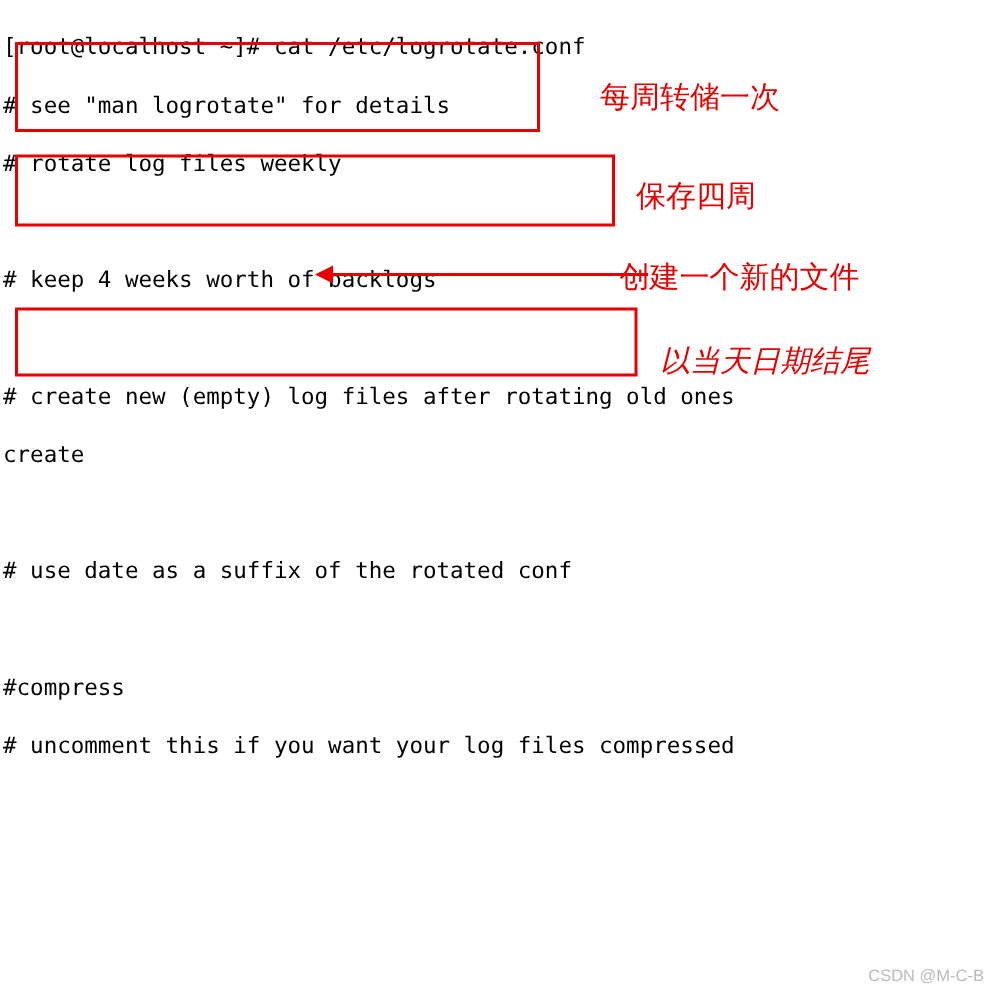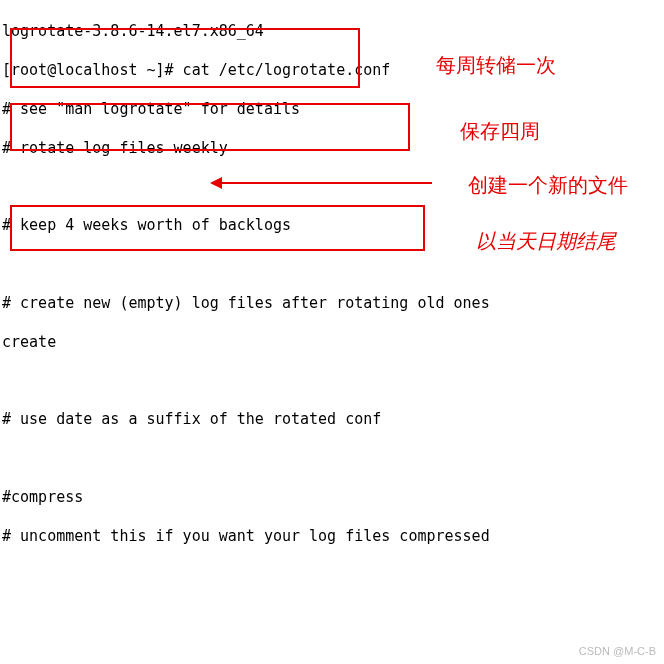--- a/index.html
+++ b/index.html
@@ -50,25 +50,24 @@
       top: 205px;
       width: 415px;
       height: 46px;
     }
     .annotation {
       position: absolute;
       color: #e60000;
       font-family: "SimSun", "宋体", sans-serif;
       font-size: 20px;
       font-weight: normal;
-      margin-left: 36px;
     }
     .ann1 { left: 400px; top: 52px; }
     .ann2 { left: 424px; top: 118px; }
-    .ann3 { left: 432px; top: 172px; }
+    .ann3 { left: 413px; top: 172px; }
     .ann4 { left: 440px; top: 228px; font-style: italic; }
     .arrow {
       position: absolute;
       left: 220px;
       top: 182px;
       width: 212px;
       height: 2px;
       background: #e60000;
     }
     .arrow::before {
@@ -87,21 +86,20 @@
       font-size: 11px;
       color: #bbb;
       font-family: sans-serif;
       text-align: right;
     }
   </style>
 </head>
 <body>
 
 <div class="terminal">
-<span class="line">logrotate-3.8.6-14.el7.x86_64</span>
 <span class="line">[root@localhost ~]# cat /etc/logrotate.conf</span>
 <span class="line"># see "man logrotate" for details</span>
 <span class="line"># rotate log files weekly</span>
 <span class="line"></span>
 <span class="line"># keep 4 weeks worth of backlogs</span>
 <span class="line"></span>
 <span class="line"># create new (empty) log files after rotating old ones</span>
 <span class="line">create</span>
 <span class="line"></span>
 <span class="line"># use date as a suffix of the rotated conf</span>

